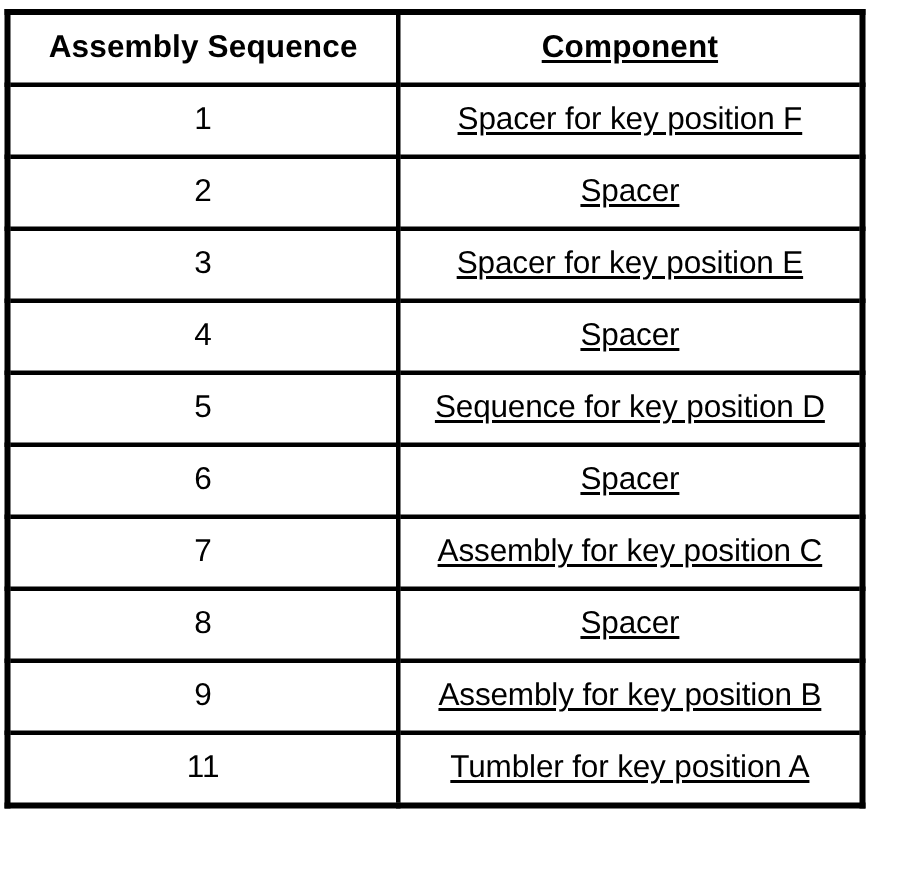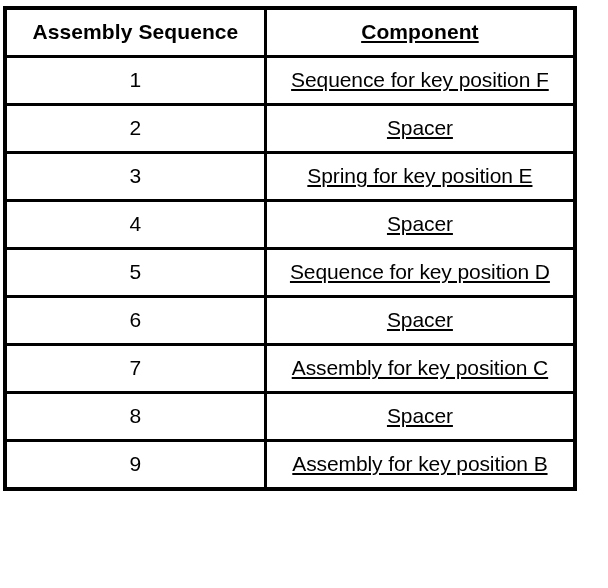--- a/index.html
+++ b/index.html
@@ -84,29 +84,29 @@
     </colgroup>
     <thead>
       <tr>
         <th>Assembly Sequence</th>
         <th>Component</th>
       </tr>
     </thead>
     <tbody id="table-body">
         <tr>
           <td class="seq-cell">1</td>
-          <td class="comp-cell">Sequence for key position F</td>
+          <td class="comp-cell">Spacer for key position F</td>
         </tr>
         <tr>
           <td class="seq-cell">2</td>
           <td class="comp-cell">Spacer</td>
         </tr>
         <tr>
           <td class="seq-cell">3</td>
-          <td class="comp-cell">Spring for key position E</td>
+          <td class="comp-cell">Spacer for key position E</td>
         </tr>
         <tr>
           <td class="seq-cell">4</td>
           <td class="comp-cell">Spacer</td>
         </tr>
         <tr>
           <td class="seq-cell">5</td>
           <td class="comp-cell">Sequence for key position D</td>
         </tr>
         <tr>
@@ -118,15 +118,19 @@
           <td class="comp-cell">Assembly for key position C</td>
         </tr>
         <tr>
           <td class="seq-cell">8</td>
           <td class="comp-cell">Spacer</td>
         </tr>
         <tr>
           <td class="seq-cell">9</td>
           <td class="comp-cell">Assembly for key position B</td>
         </tr>
+        <tr>
+          <td class="seq-cell">11</td>
+          <td class="comp-cell">Tumbler for key position A</td>
+        </tr>
       </tbody>
   </table>
 </div>
 
 </body></html>

